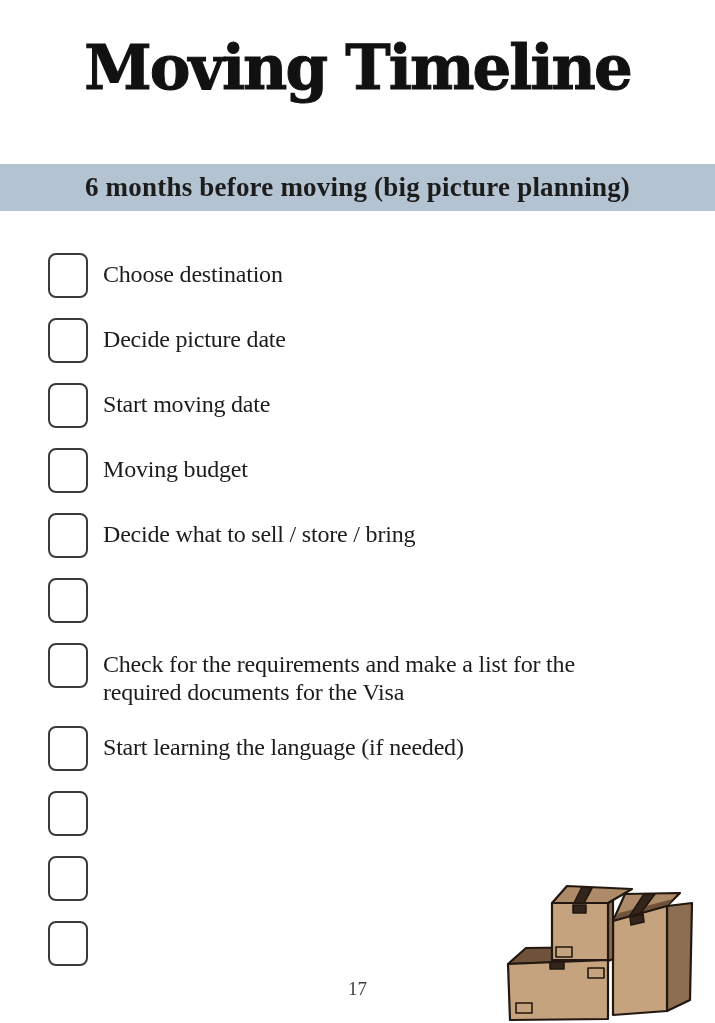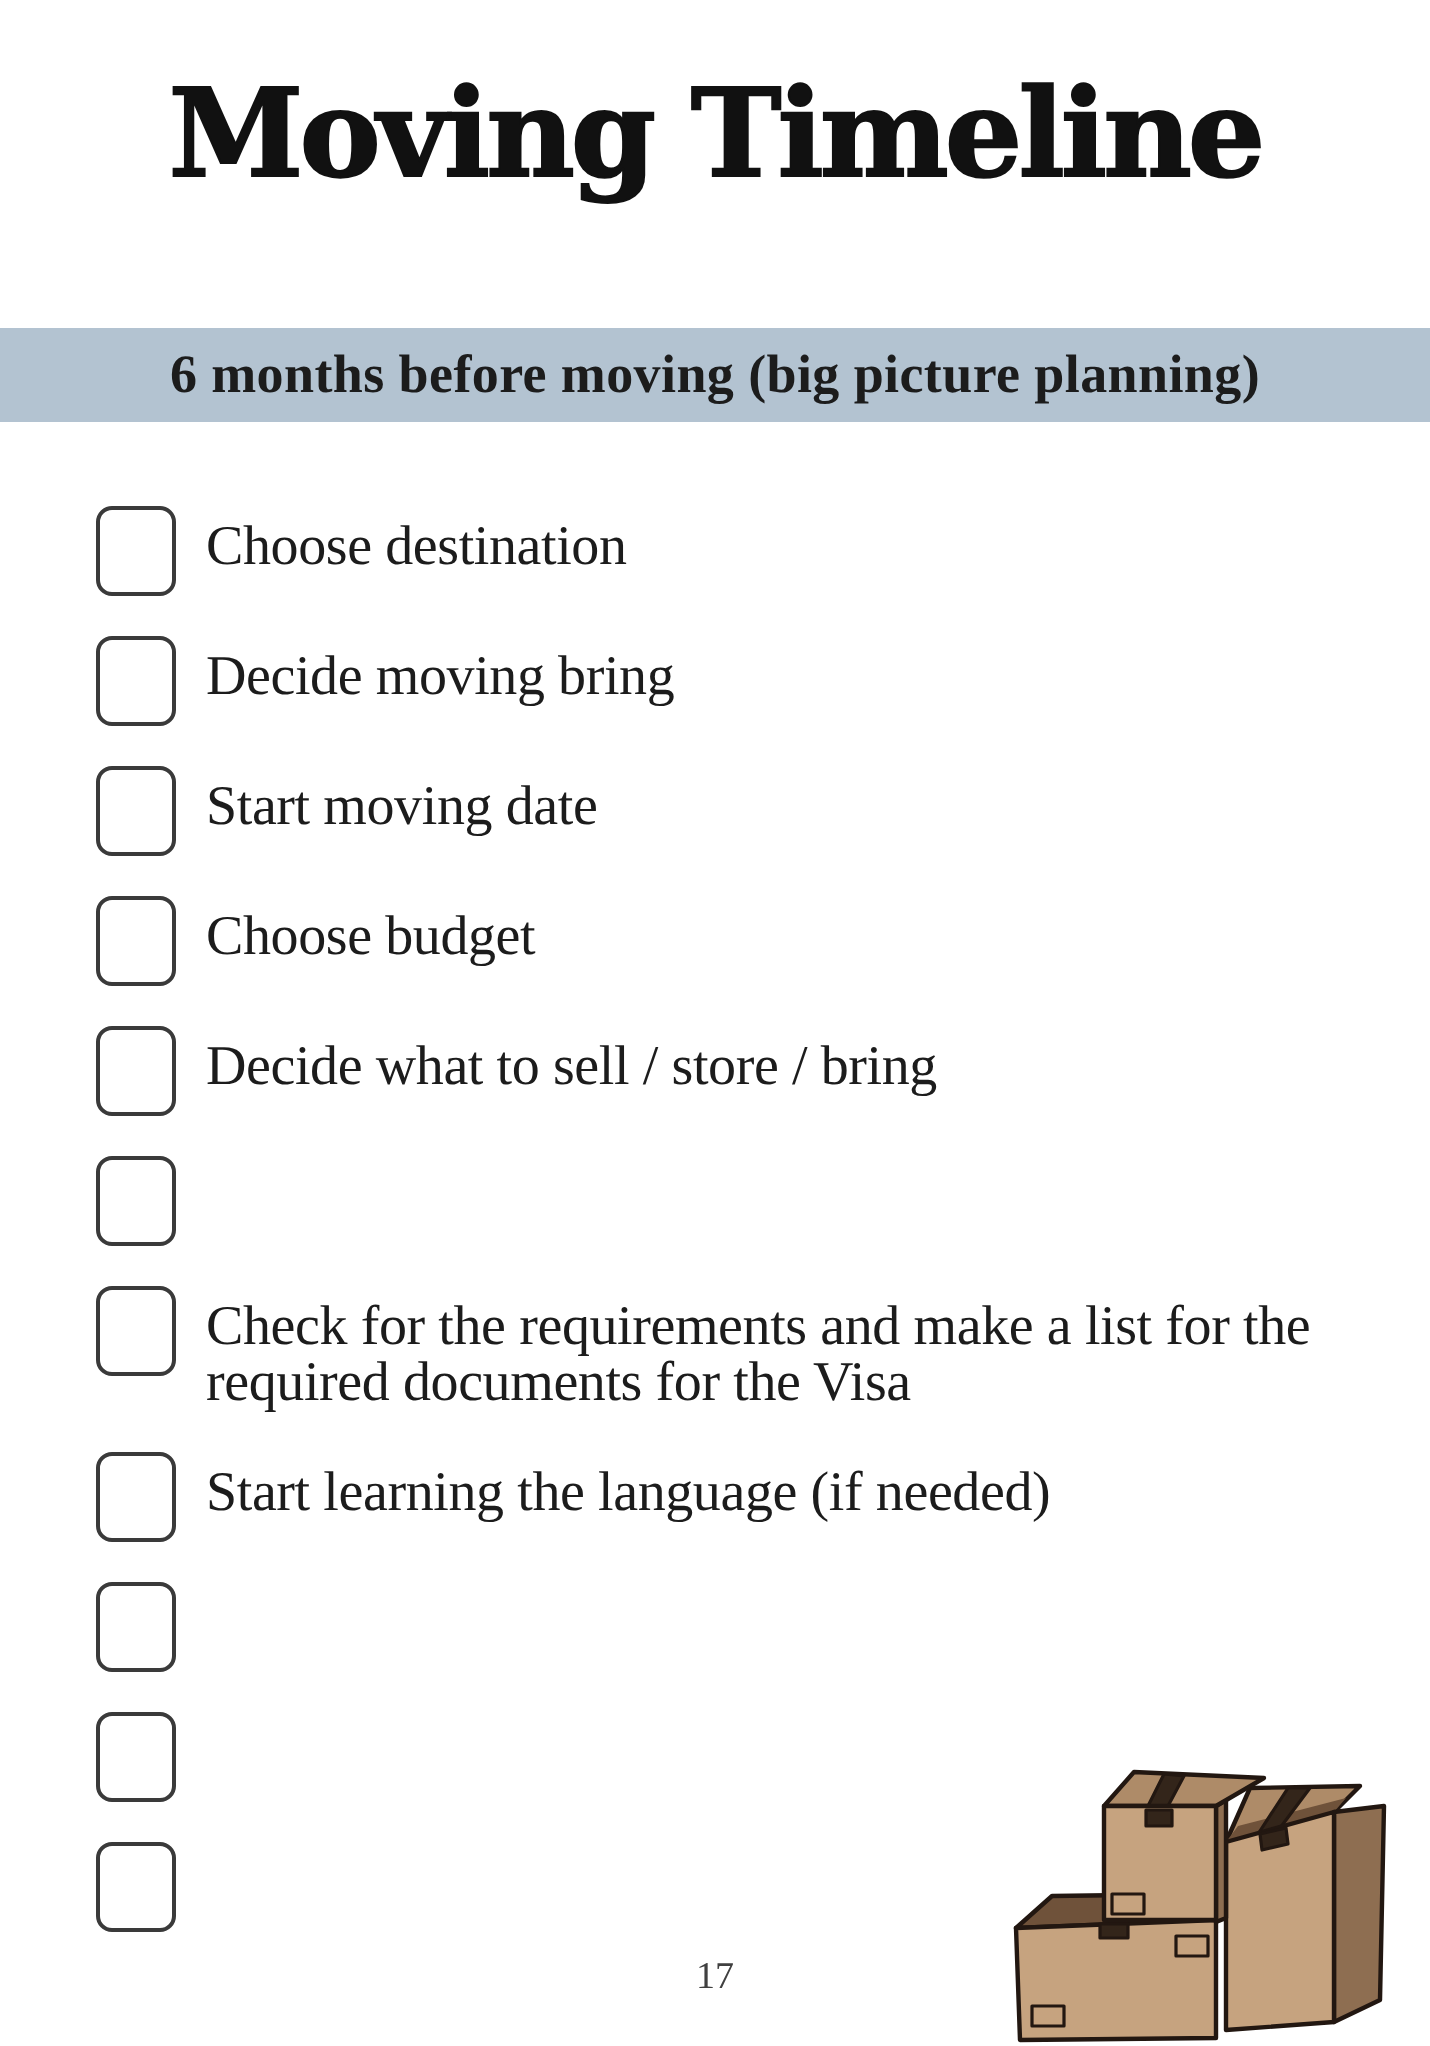--- a/index.html
+++ b/index.html
@@ -51,21 +51,21 @@
     width:36px; height:41px;
     border:2px solid #3a3a3a;
     border-radius:8px;
     background:#ffffff;
     box-sizing:content-box;
     cursor:pointer;
   }
   .item-label {
     margin-left:15px;
     padding-top:7px;
-    font-size:28px;
+    font-size:24px;
     line-height:28px;
     letter-spacing:-0.2px;
     max-width:560px;
     white-space:pre-line;
   }
 
   .page-number {
     position:absolute;
     top:950px; left:0;
     width:100%;
@@ -94,29 +94,29 @@
     <span class="section-banner-text">6 months before moving (big picture planning)</span>
   </div>
 
   <div class="checklist">
     <div class="check-row">
       <span class="checkbox"></span>
       <span class="item-label">Choose destination</span>
     </div>
     <div class="check-row">
       <span class="checkbox"></span>
-      <span class="item-label">Decide moving bring</span>
+      <span class="item-label">Decide picture date</span>
     </div>
     <div class="check-row">
       <span class="checkbox"></span>
       <span class="item-label">Start moving date</span>
     </div>
     <div class="check-row">
       <span class="checkbox"></span>
-      <span class="item-label">Choose budget</span>
+      <span class="item-label">Moving budget</span>
     </div>
     <div class="check-row">
       <span class="checkbox"></span>
       <span class="item-label">Decide what to sell / store / bring</span>
     </div>
     <div class="check-row">
       <span class="checkbox"></span>
     </div>
     <div class="check-row">
       <span class="checkbox"></span>

